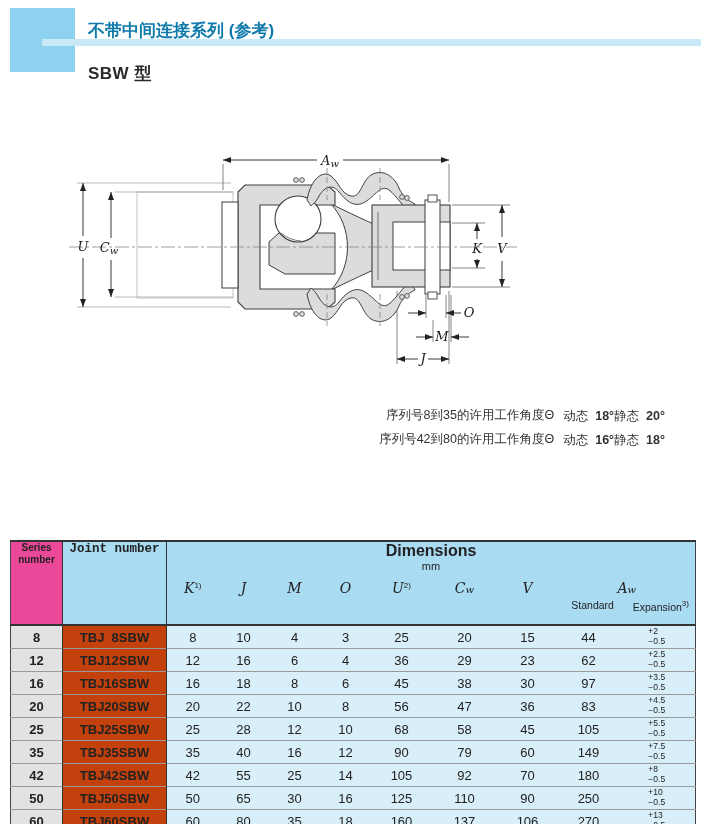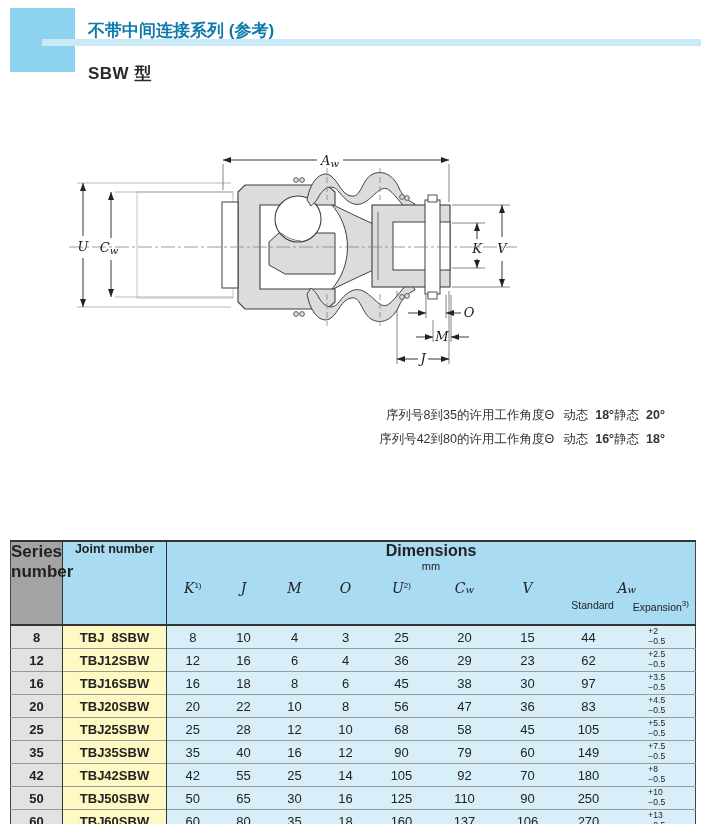--- a/index.html
+++ b/index.html
@@ -11,48 +11,48 @@
   .hd-square{position:absolute;left:10px;top:8px;width:65px;height:64px;background:#8dd2ef;}
   .hd-line{position:absolute;left:42px;top:39px;right:0;height:7px;background:#c9e9f7;}
   .hd-title{position:absolute;left:88px;top:19px;font-size:17px;font-weight:bold;color:#0e79ab;}
   .hd-sub{position:absolute;left:88px;top:62px;font-size:17px;font-weight:bold;color:#2a2a2a;letter-spacing:.5px;}
   
   .diagram{position:absolute;left:55px;top:138px;}
   .dimtxt{font-family:"DejaVu Serif",serif;font-style:italic;font-size:13px;fill:#1a1a1a;text-anchor:middle;}
   .dimtxt .sub{font-size:10px;}
   
   .angles{position:absolute;right:36px;top:407px;}
-  .angle-row{display:flex;align-items:flex-start;justify-content:flex-end;gap:9px;margin-bottom:7px;}
+  .angle-row{display:flex;align-items:flex-end;justify-content:flex-end;gap:9px;margin-bottom:7px;}
   .angle-label{font-size:12.5px;color:#333;white-space:nowrap;}
   .angle-vals{display:flex;flex-direction:row;line-height:1.3;font-size:12.5px;color:#333;}
   .angle-vals .v{font-weight:bold;margin-left:7px;}
   
   table.spec{
     position:absolute;left:10px;top:540px;width:685px;border-collapse:collapse;table-layout:fixed;
     border-top:2px solid #333;border-bottom:2px solid #666;
     border-left:1px solid #444;border-right:1px solid #444;font-size:13px;
   }
   table.spec th,table.spec td{padding:0;text-align:center;}
   .bR{border-right:1px solid #333;}
-  th.series-h{background:#a3a3a3;font-size:17px;line-height:1.15;vertical-align:top;padding-top:7px;margin-top:6px;}
-  th.joint-h{background:#a9dbf2;font-size:12.5px;vertical-align:top;padding-top:7px;}
+  th.series-h{background:#ec4899;font-size:10px;line-height:1.15;vertical-align:top;padding-top:7px;margin-top:6px;}
+  th.joint-h{background:#a9dbf2;font-size:12.5px;vertical-align:top;padding-top:7px;font-family:Liberation Mono, monospace;}
   th.dims-h{background:#a9dbf2;height:28px;vertical-align:top;padding-top:4px;}
   .dims-title{font-weight:bold;font-size:16px;line-height:1.1;}
   .dims-unit{font-weight:normal;font-size:11px;line-height:1.15;}
   tr.hr2 th{background:#a9dbf2;font-weight:normal;height:44px;vertical-align:top;padding-top:8px;}
   .letter{font-family:"DejaVu Serif",serif;font-style:italic;font-size:14px;}
   .letter .sub{font-size:10px;}
   sup.mk{font-size:8px;font-style:normal;font-family:"Liberation Sans",sans-serif;}
   .aw-wrap{display:flex;flex-direction:column;align-items:stretch;padding-top:0;}
   .aw-sub{display:flex;margin-top:3px;}
   .aw-sub span{flex:1;font-size:10.5px;}
   tbody tr td{height:22px;border-top:1px solid #9a9a9a;}
   tbody tr:first-child td{border-top:2px solid #333;}
   td.c-series{background:#e2e2e2;font-weight:bold;}
-  td.c-joint{background:#fef9c3;font-weight:bold;white-space:pre;}
+  td.c-joint{background:#c2410c;font-weight:bold;white-space:pre;}
   td.c-dim{background:#d8eef9;}
   .tol{display:inline-flex;flex-direction:column;align-items:flex-start;font-size:8.5px;line-height:1.15;vertical-align:middle;}
 </style>
 </head>
 <body>
 
 <div class="hd-square"></div>
 <div class="hd-line"></div>
 <div class="hd-title">不带中间连接系列 (参考)</div>
 <div class="hd-sub">SBW 型</div>

